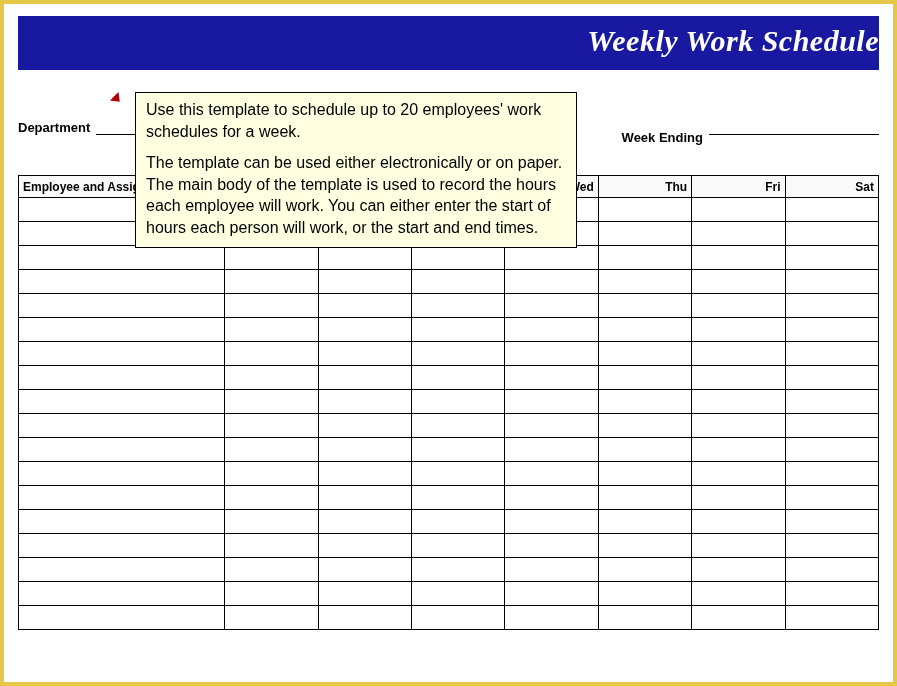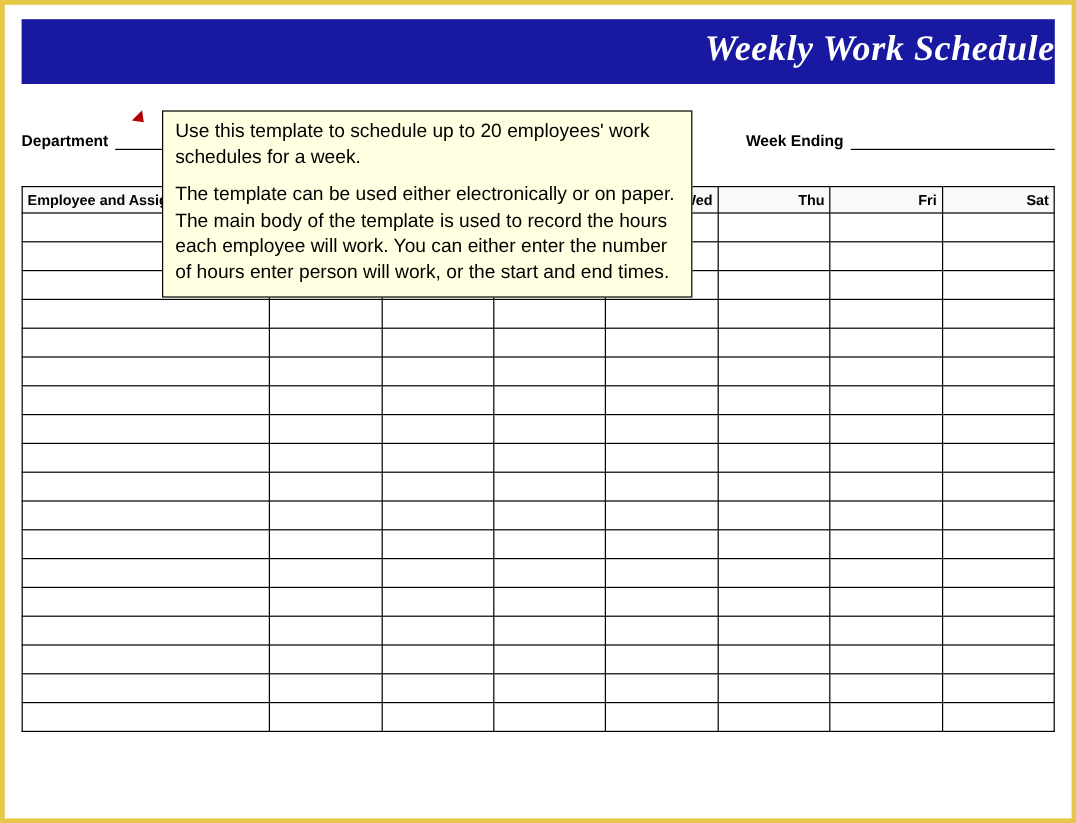--- a/index.html
+++ b/index.html
@@ -46,20 +46,21 @@
       min-width: 260px;
       height: 14px;
       display: inline-block;
     }
     .meta-gap {
       flex: 1;
     }
     .meta-label-right {
       margin-left: 0;
       margin-right: 6px;
+      margin-top: 20px;
     }
     .meta-underline-right {
       border-bottom: 1px solid #000;
       min-width: 170px;
       height: 14px;
       display: inline-block;
     }
     .schedule-table {
       border-collapse: collapse;
       width: 100%;
@@ -331,14 +332,14 @@
           <td></td>
         </tr>
       </tbody>
   </table>
 </div>
 
 <div class="comment-marker"></div>
 
 <div class="tooltip-box">
   <p>Use this template to schedule up to 20 employees' work schedules for a week.</p>
-  <p>The template can be used either electronically or on paper. The main body of the template is used to record the hours each employee will work. You can either enter the number of hours enter person will work, or the start and end times.</p>
+  <p>The template can be used either electronically or on paper. The main body of the template is used to record the hours each employee will work. You can either enter the start of hours each person will work, or the start and end times.</p>
 </div>
 
 </body></html>

